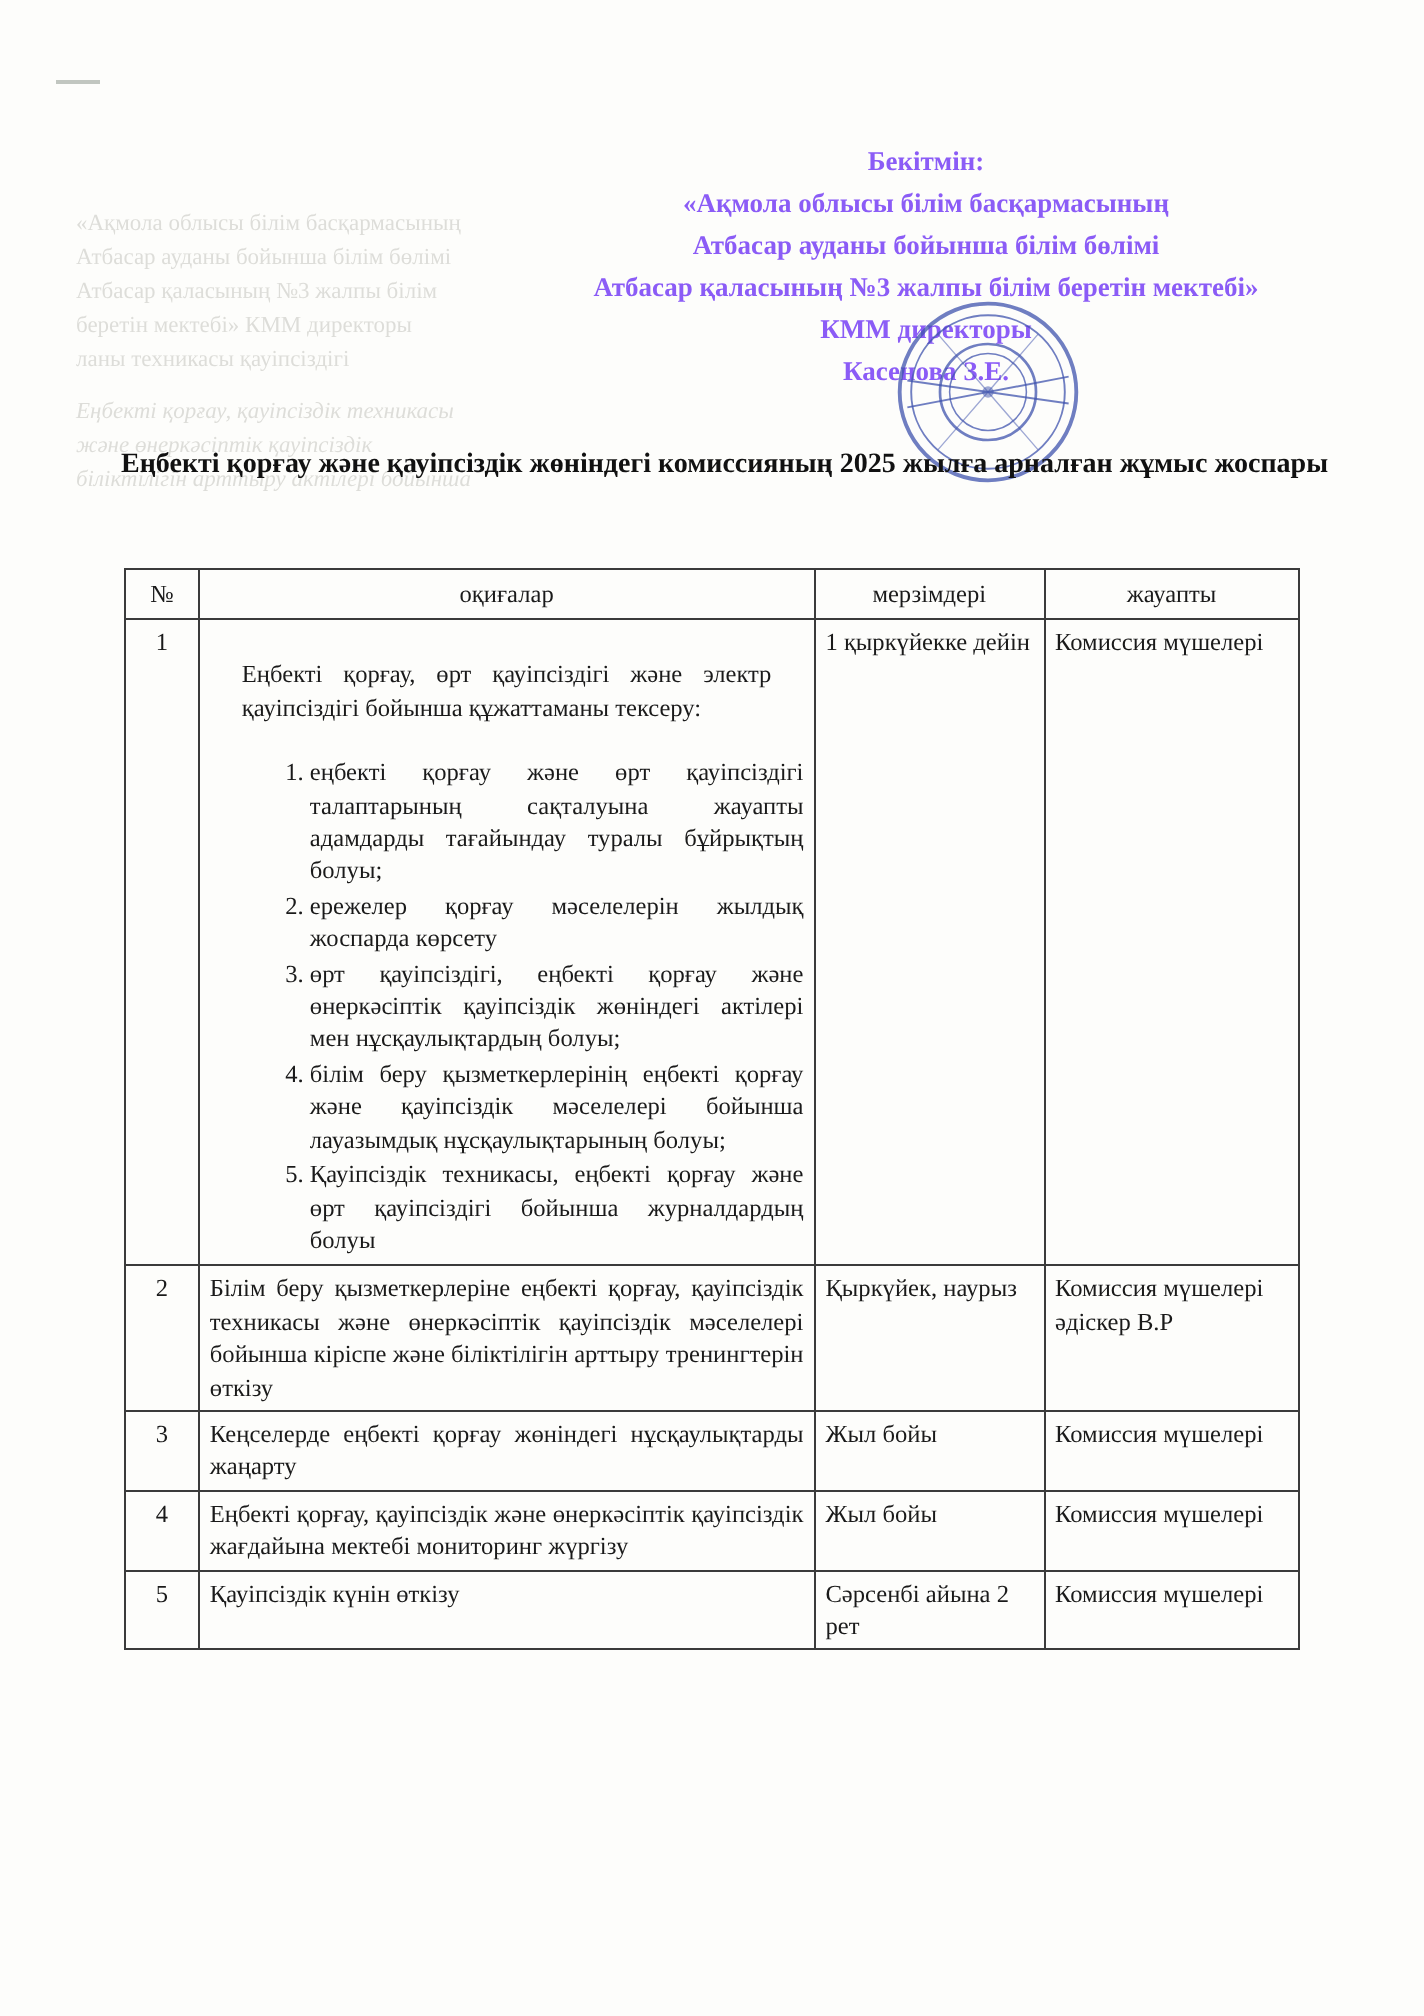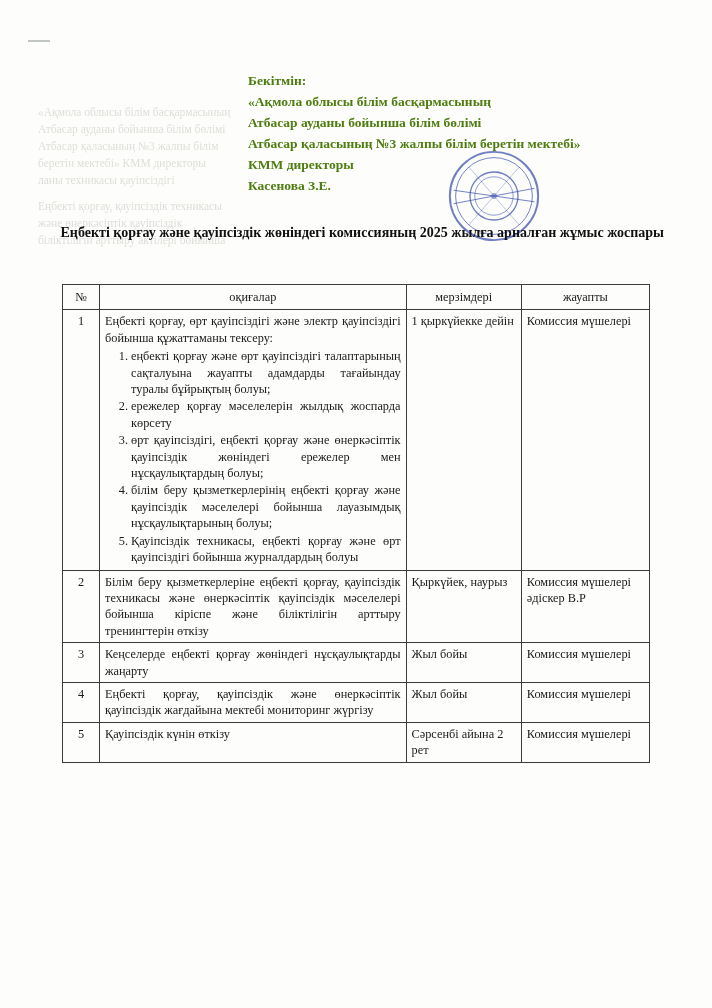--- a/index.html
+++ b/index.html
@@ -37,25 +37,25 @@
     top: 40px;
     width: 22px;
     height: 2px;
     background: rgba(120, 130, 120, 0.45);
   }
   .header-block {
     position: absolute;
     right: 34px;
     top: 70px;
     width: 430px;
-    text-align: left;
+    text-align: center;
     font-weight: bold;
     font-size: 13.5px;
     line-height: 21px;
-    color: #4d7c0f;
+    color: #8b5cf6;
   }
   .header-block div {
     white-space: nowrap;
   }
   .title {
     position: absolute;
     left: 60px;
     right: 48px;
     top: 222px;
     text-align: right;
@@ -91,51 +91,52 @@
     text-align: center;
     font-weight: normal;
     padding: 4px 5px;
   }
   .col-num { width: 28px; text-align: center; }
   .col-event { width: 318px; }
   .col-term { width: 110px; }
   .col-resp { width: 126px; }
   td.num { text-align: center; }
   td.event p {
-    margin: 0;
+    margin: 16px;
     text-align: justify;
   }
   td.event ol {
     margin: 2px 0 0 0;
     padding-left: 26px;
   }
   td.event ol li {
     text-align: justify;
     margin-bottom: 1px;
+    margin-left: 24px;
   }
   td.event ol li::marker {
     font-size: 12.3px;
   }
   .just { text-align: justify; }
 </style>
 </head>
 <body>
 
 <div class="page">
 
   <div class="edge-mark"></div>
 
   <div class="ghost" style="left:38px; top:104px; width:300px;">
     <div>«Ақмола облысы білім басқармасының</div>
     <div>Атбасар ауданы бойынша білім бөлімі</div>
     <div>Атбасар қаласының №3 жалпы білім</div>
     <div>беретін мектебі» КММ директоры</div>
     <div>ланы техникасы қауіпсіздігі</div>
   </div>
-  <div class="ghost" style="left:38px; top:198px; width:320px;">
+  <div class="ghost" style="left:38px; top:198px; width:320px;font-style:italic;">
     <div>Еңбекті қорғау, қауіпсіздік техникасы</div>
     <div>және өнеркәсіптік қауіпсіздік</div>
     <div>біліктілігін арттыру актілері бойынша</div>
   </div>
 
   <div class="header-block">
     <div>Бекітмін:</div>
     <div>«Ақмола облысы білім басқармасының</div>
     <div>Атбасар ауданы бойынша білім бөлімі</div>
     <div>Атбасар қаласының №3 жалпы білім беретін мектебі»</div>
@@ -169,21 +170,21 @@
       </tr>
     </thead>
     <tbody>
       <tr>
         <td class="num">1</td>
         <td class="event">
           <p>Еңбекті қорғау, өрт қауіпсіздігі және электр қауіпсіздігі бойынша құжаттаманы тексеру:</p>
           <ol>
             <li>еңбекті қорғау және өрт қауіпсіздігі талаптарының сақталуына жауапты адамдарды тағайындау туралы бұйрықтың болуы;</li>
             <li>ережелер қорғау мәселелерін жылдық жоспарда көрсету</li>
-            <li>өрт қауіпсіздігі, еңбекті қорғау және өнеркәсіптік қауіпсіздік жөніндегі ережелер мен нұсқаулықтардың болуы;</li>
+            <li>өрт қауіпсіздігі, еңбекті қорғау және өнеркәсіптік қауіпсіздік жөніндегі актілері мен нұсқаулықтардың болуы;</li>
             <li>білім беру қызметкерлерінің еңбекті қорғау және қауіпсіздік мәселелері бойынша лауазымдық нұсқаулықтарының болуы;</li>
             <li>Қауіпсіздік техникасы, еңбекті қорғау және өрт қауіпсіздігі бойынша журналдардың болуы</li>
           </ol>
         </td>
         <td>1 қыркүйекке дейін</td>
         <td>Комиссия мүшелері</td>
       </tr>
       <tr>
         <td class="num">2</td>
         <td class="event just">Білім беру қызметкерлеріне еңбекті қорғау, қауіпсіздік техникасы және өнеркәсіптік қауіпсіздік мәселелері бойынша кіріспе және біліктілігін арттыру тренингтерін өткізу</td>

